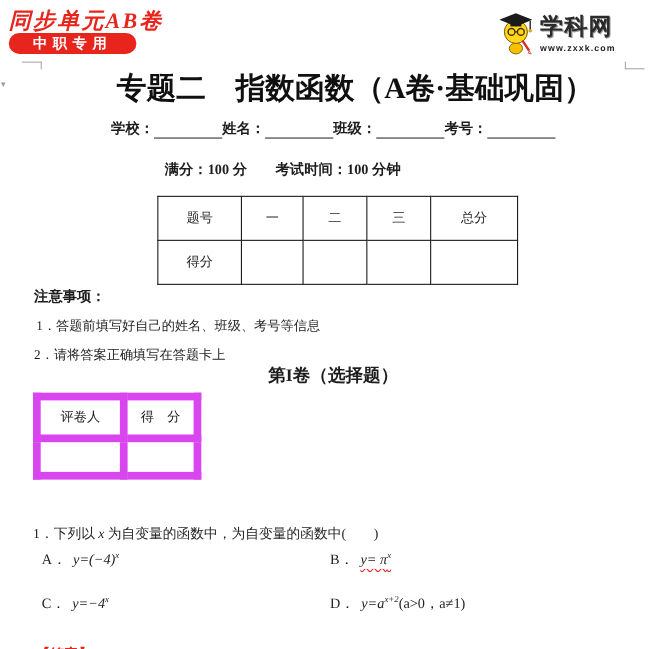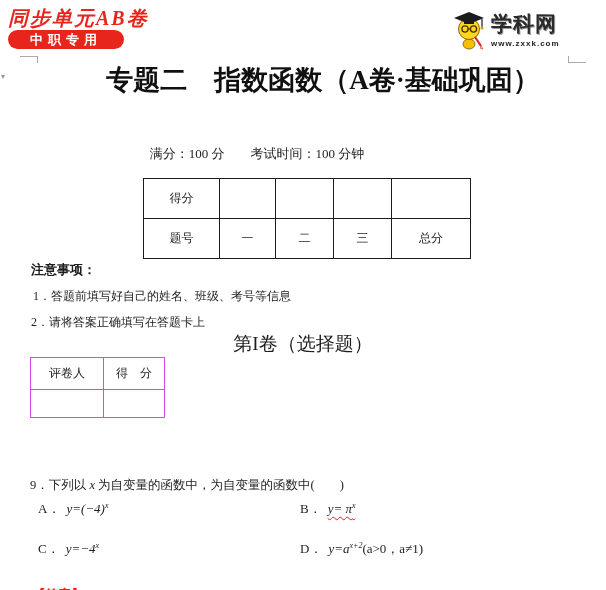--- a/index.html
+++ b/index.html
@@ -26,38 +26,38 @@
   .crop-tl{left:20px;top:56px;width:17px;height:6px;border-top:1px solid #aaa;border-right:1px solid #aaa;}
   .crop-tr{left:568px;top:56px;width:17px;height:6px;border-bottom:1px solid #aaa;border-left:1px solid #aaa;}
   .outline-marker{left:1px;top:72px;font-size:8px;color:#999;font-family:"DejaVu Sans",sans-serif;}
 
   .paper-title{left:0;top:62px;width:606px;text-align:center;font-size:27px;font-weight:bold;color:#101010;padding-left:20px;}
 
   .info-line{left:0;top:108px;width:606px;display:flex;justify-content:center;align-items:flex-end;}
   .info-label{font-size:13px;font-weight:bold;white-space:nowrap;}
   .info-blank{display:inline-block;width:62px;height:14px;border-bottom:1px solid #333;}
 
-  .meta-line{left:0;top:145px;width:514px;text-align:center;font-size:13px;font-weight:normal;}
+  .meta-line{left:0;top:145px;width:514px;text-align:center;font-size:13px;font-weight:bold;}
   .meta-gap{display:inline-block;width:26px;}
 
   table{border-collapse:collapse;}
   .score-table{left:143px;top:178px;}
   .score-table td{border:1px solid #1c1c1c;text-align:center;font-size:12px;
                   height:39px;vertical-align:middle;padding:0;}
   .score-table .c0{width:75px;} .score-table .c1{width:55px;} .score-table .c2{width:57px;}
   .score-table .c3{width:57px;} .score-table .c4{width:78px;}
 
   .notice-title{left:31px;top:261px;font-size:13px;font-weight:bold;}
   .notice-item1{left:33px;top:288px;font-size:12px;}
   .notice-item2{left:31px;top:314px;font-size:12px;}
 
-  .section-title{left:0;top:331px;width:606px;text-align:center;font-size:19px;font-weight:normal;}
+  .section-title{left:0;top:331px;width:606px;text-align:center;font-size:16px;font-weight:bold;}
 
   .grader-table{left:30px;top:357px;}
-  .grader-table td{border:1px solid #d946ef;text-align:center;font-size:12px;padding:0;vertical-align:middle;}
+  .grader-table td{border:7px solid #d946ef;text-align:center;font-size:12px;padding:0;vertical-align:middle;}
   .grader-table .g0{width:72px;height:31px;} .grader-table .g1{width:60px;}
   .grader-table .r2 td{height:27px;}
 
   .instruction{left:30px;top:422px;width:549px;font-size:12.5px;font-weight:bold;line-height:26px;}
   .q1-line{left:30px;top:477px;font-size:12.5px;}
   .math-var{font-style:italic;font-family:"Liberation Serif",serif;}
 
   .opt{font-size:13px;}
   .opt .formula{font-style:italic;}
   .opt sup{font-size:8px;font-style:italic;}
@@ -97,40 +97,50 @@
       <div class="logo-url">www.zxxk.com</div>
     </span>
   </div>
 
   <div class="abs crop-tl"></div>
   <div class="abs crop-tr"></div>
   <div class="abs outline-marker">▾</div>
 
   <div class="abs paper-title">专题二　指数函数（A卷·基础巩固）</div>
 
+  <div class="abs info-line">
+    <span class="info-label">学校：</span>
+      <span class="info-blank"></span>
+    <span class="info-label">姓名：</span>
+      <span class="info-blank"></span>
+    <span class="info-label">班级：</span>
+      <span class="info-blank"></span>
+    <span class="info-label">考号：</span>
+      <span class="info-blank"></span>
+  </div>
 
   <div class="abs meta-line">
     <span>满分：100 分</span><span class="meta-gap"></span><span>考试时间：100 分钟</span>
   </div>
 
   <table class="abs score-table">
     <tbody>
         <tr>
+      <td class="c0">题号</td>
+      <td class="c1">一</td>
+      <td class="c2">二</td>
+      <td class="c3">三</td>
+      <td class="c4">总分</td>
+    </tr>
+    <tr>
       <td class="c0">得分</td>
       <td class="c1"></td>
       <td class="c2"></td>
       <td class="c3"></td>
       <td class="c4"></td>
-    </tr>
-    <tr>
-      <td class="c0">题号</td>
-      <td class="c1">一</td>
-      <td class="c2">二</td>
-      <td class="c3">三</td>
-      <td class="c4">总分</td>
     </tr>
   </tbody>
     </table>
 
   <div class="abs notice-title">注意事项：</div>
   <div class="abs notice-item1">1．答题前填写好自己的姓名、班级、考号等信息</div>
   <div class="abs notice-item2">2．请将答案正确填写在答题卡上</div>
 
   <div class="abs section-title">第I卷（选择题）</div>
 
@@ -142,21 +152,21 @@
     </tr>
     <tr class="r2">
       <td></td>
       <td></td>
     </tr>
   </tbody>
     </table>
 
 
   <div class="abs q1-line">
-    <span>9．下列以 </span><span class="math-var">x</span><span> 为自变量的函数中，为自变量的函数中(　　)</span>
+    <span>1．下列以 </span><span class="math-var">x</span><span> 为自变量的函数中，为自变量的函数中(　　)</span>
   </div>
 
   <div class="abs opt opt-a">
     <span class="opt-label">A．</span><span class="formula"><span>y=(−4)</span><sup>x</sup><span></span></span>
   </div>
   <div class="abs opt opt-b">
     <span class="opt-label">B．</span><span class="formula wavy"><span>y= π</span><sup>x</sup><span></span></span>
   </div>
   <div class="abs opt opt-c">
     <span class="opt-label">C．</span><span class="formula"><span>y=−4</span><sup>x</sup><span></span></span>

